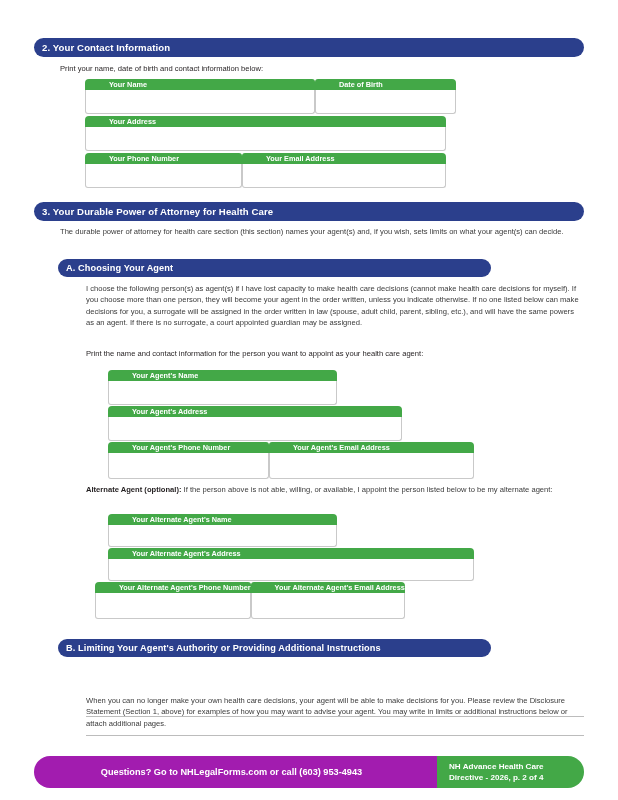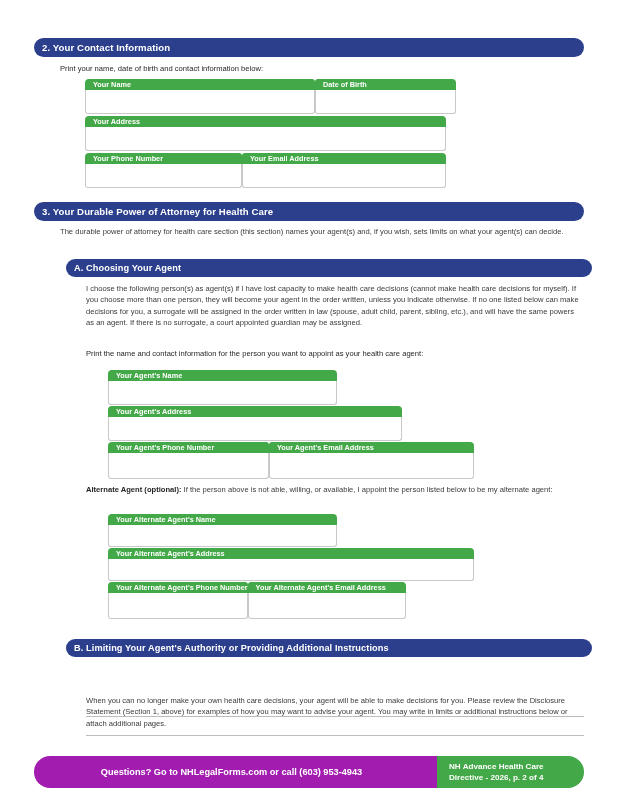--- a/index.html
+++ b/index.html
@@ -36,22 +36,22 @@
     align-items: center;
     padding-left: 8px;
     box-sizing: border-box;
   }
   .section-bar.level1 {
     left: 34px;
     width: 550px;
     height: 19px;
   }
   .section-bar.level2 {
-    left: 66px;
-    width: 526px;
+    left: 58px;
+    width: 433px;
     height: 18px;
     font-size: 9.2px;
   }
 
   
   .para {
     position: absolute;
     font-size: 7.6px;
     line-height: 11.4px;
     color: #3a3a3a;
@@ -73,21 +73,21 @@
     position: absolute;
     box-sizing: border-box;
   }
   .fieldhead {
     background: #43a847;
     color: #ffffff;
     font-weight: bold;
     font-size: 7.3px;
     height: 11px;
     line-height: 11px;
-    padding-left: 8px;
+    padding-left: 24px;
     box-sizing: border-box;
     border-radius: 3px 3px 0 0;
     white-space: nowrap;
     overflow: hidden;
   }
   .fieldrow {
     display: flex;
     width: 100%;
   }
   .fieldcell {
@@ -256,21 +256,21 @@
 
   <div class="fieldblock" style="left:108px; top:548px; width:366px;">
     <div class="fieldrow">
       <div class="fieldcell" style="width:366px;">
         <div class="fieldhead">Your Alternate Agent's Address</div>
         <div class="fieldbody" style="height:22px;"></div>
       </div>
     </div>
   </div>
 
-  <div class="fieldblock" style="left:108px; top:582px; width:298px;">
+  <div class="fieldblock" style="left:95px; top:582px; width:298px;">
     <div class="fieldrow">
       <div class="fieldcell" style="width:161px;">
         <div class="fieldhead">Your Alternate Agent's Phone Number</div>
         <div class="fieldbody" style="height:26px;"></div>
       </div>
       <div class="fieldcell" style="width:205px;">
         <div class="fieldhead">Your Alternate Agent's Email Address</div>
         <div class="fieldbody" style="height:26px;"></div>
       </div>
     </div>

